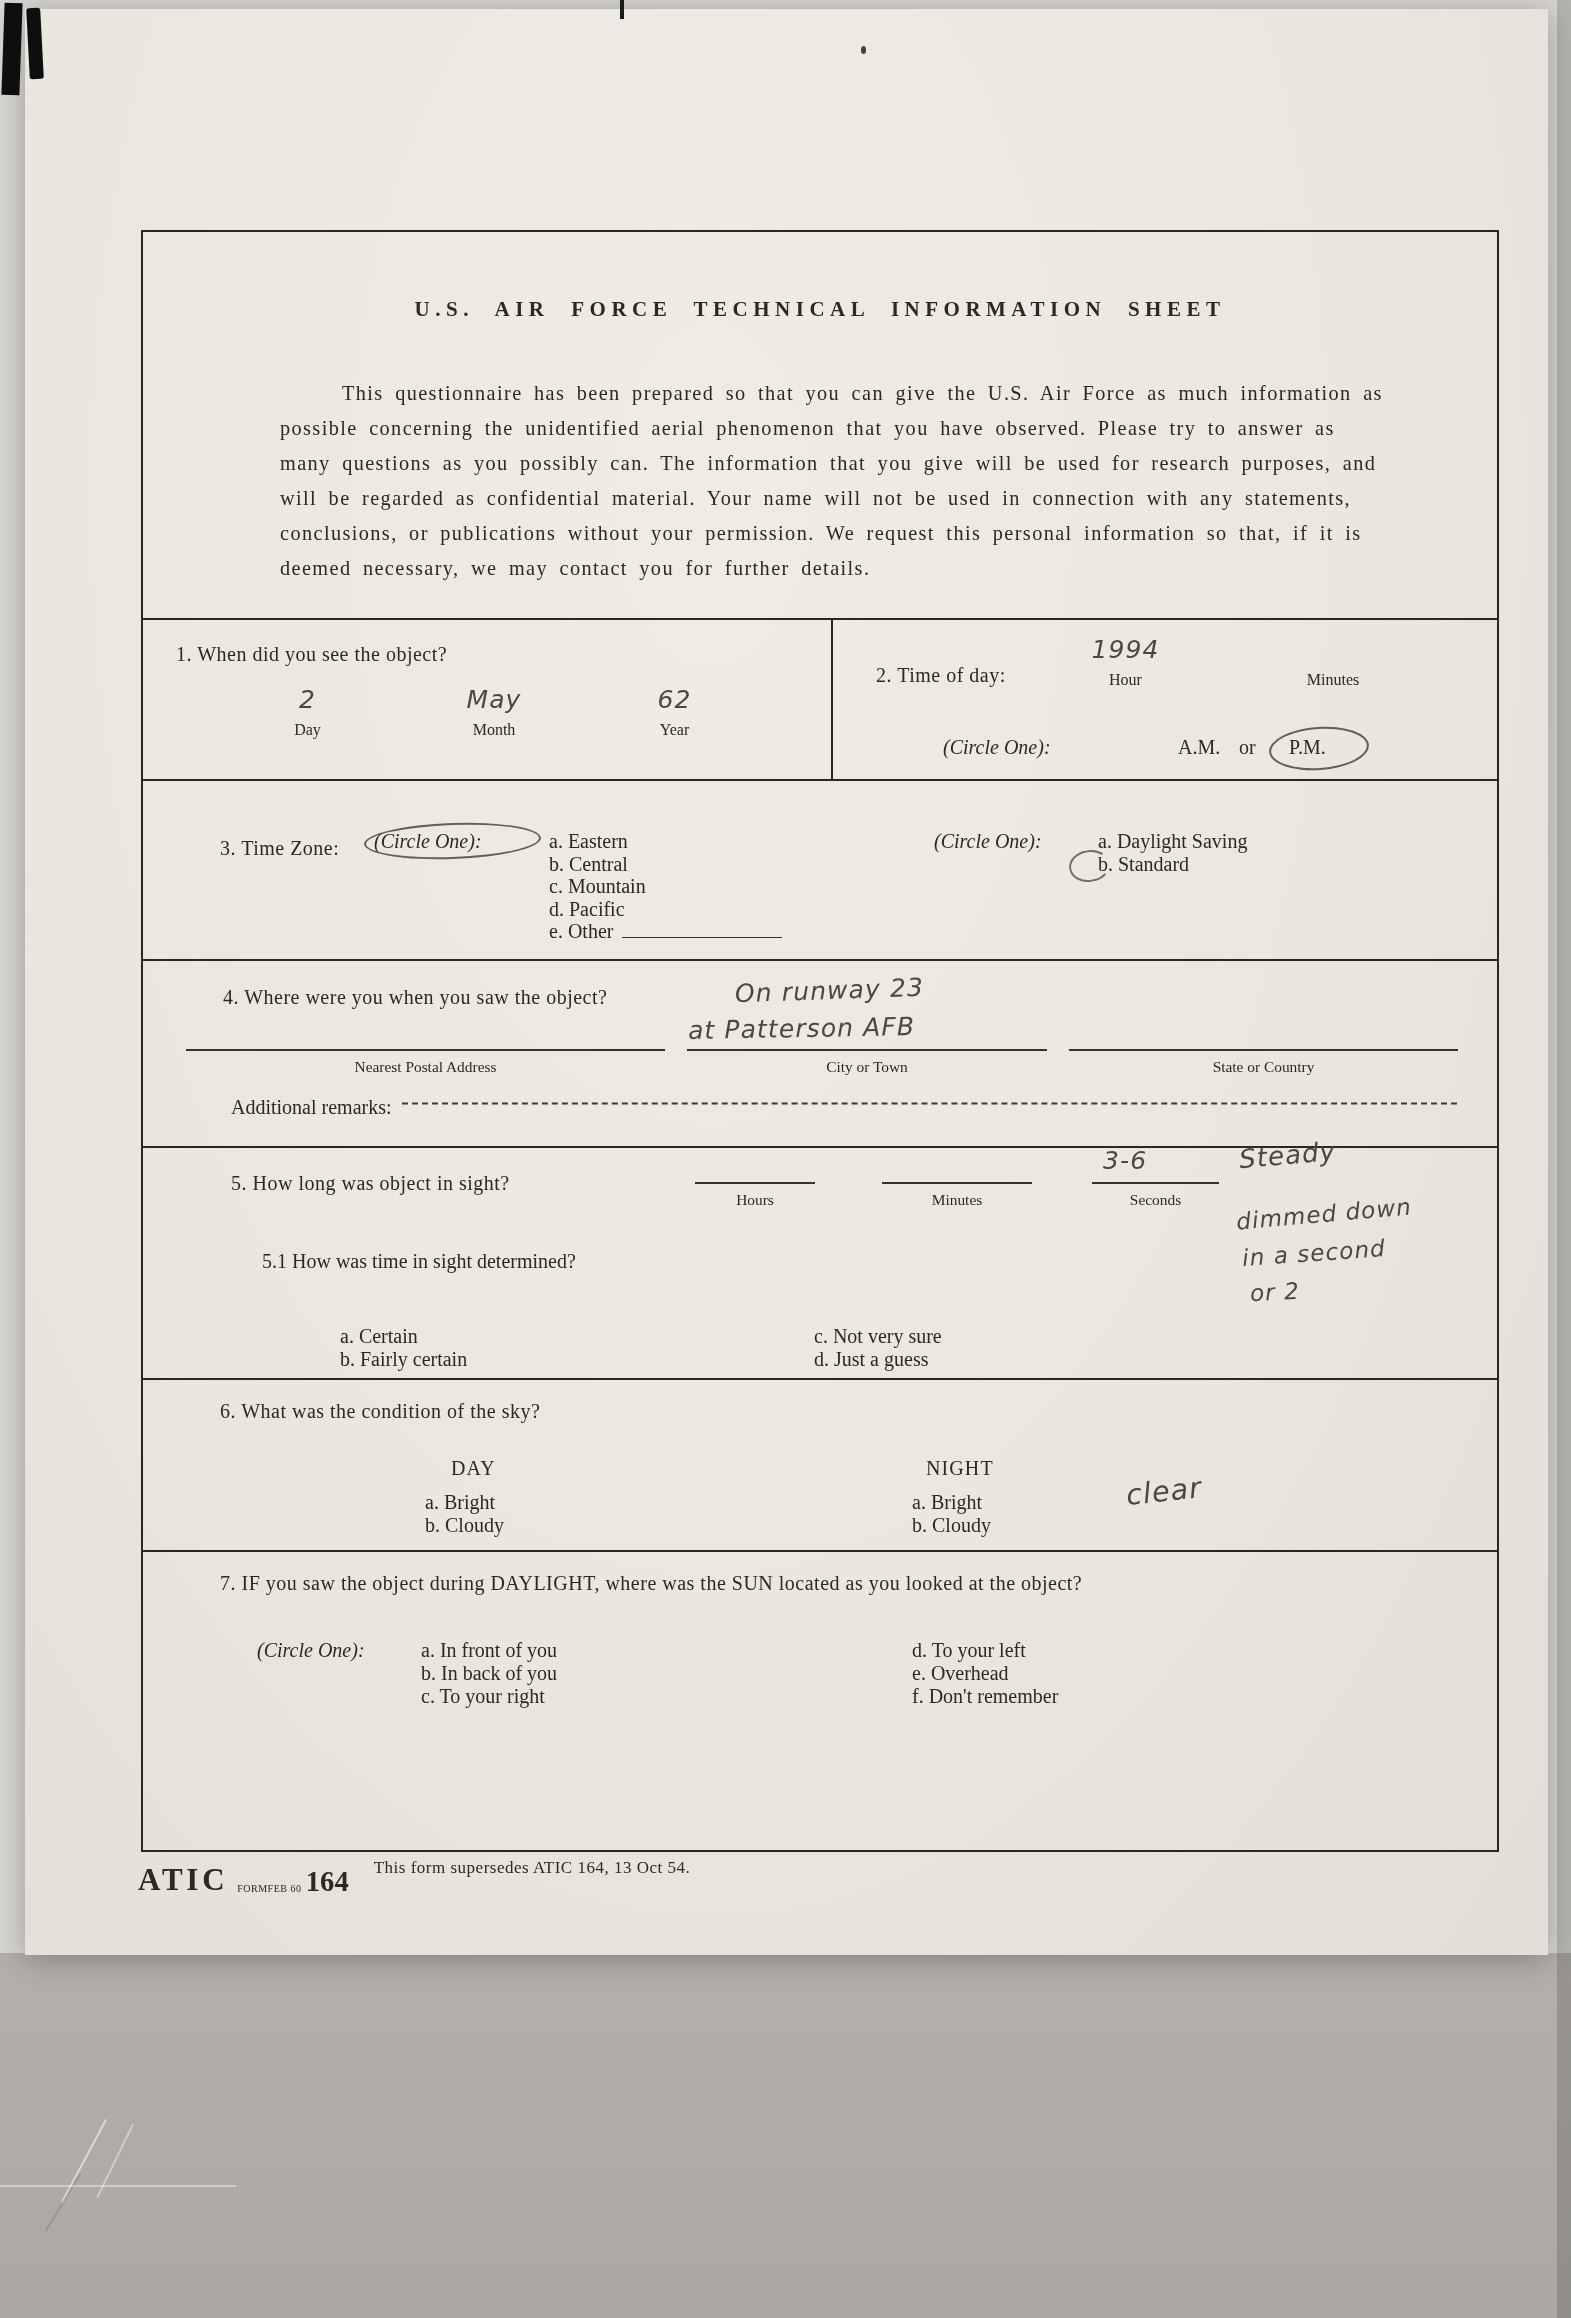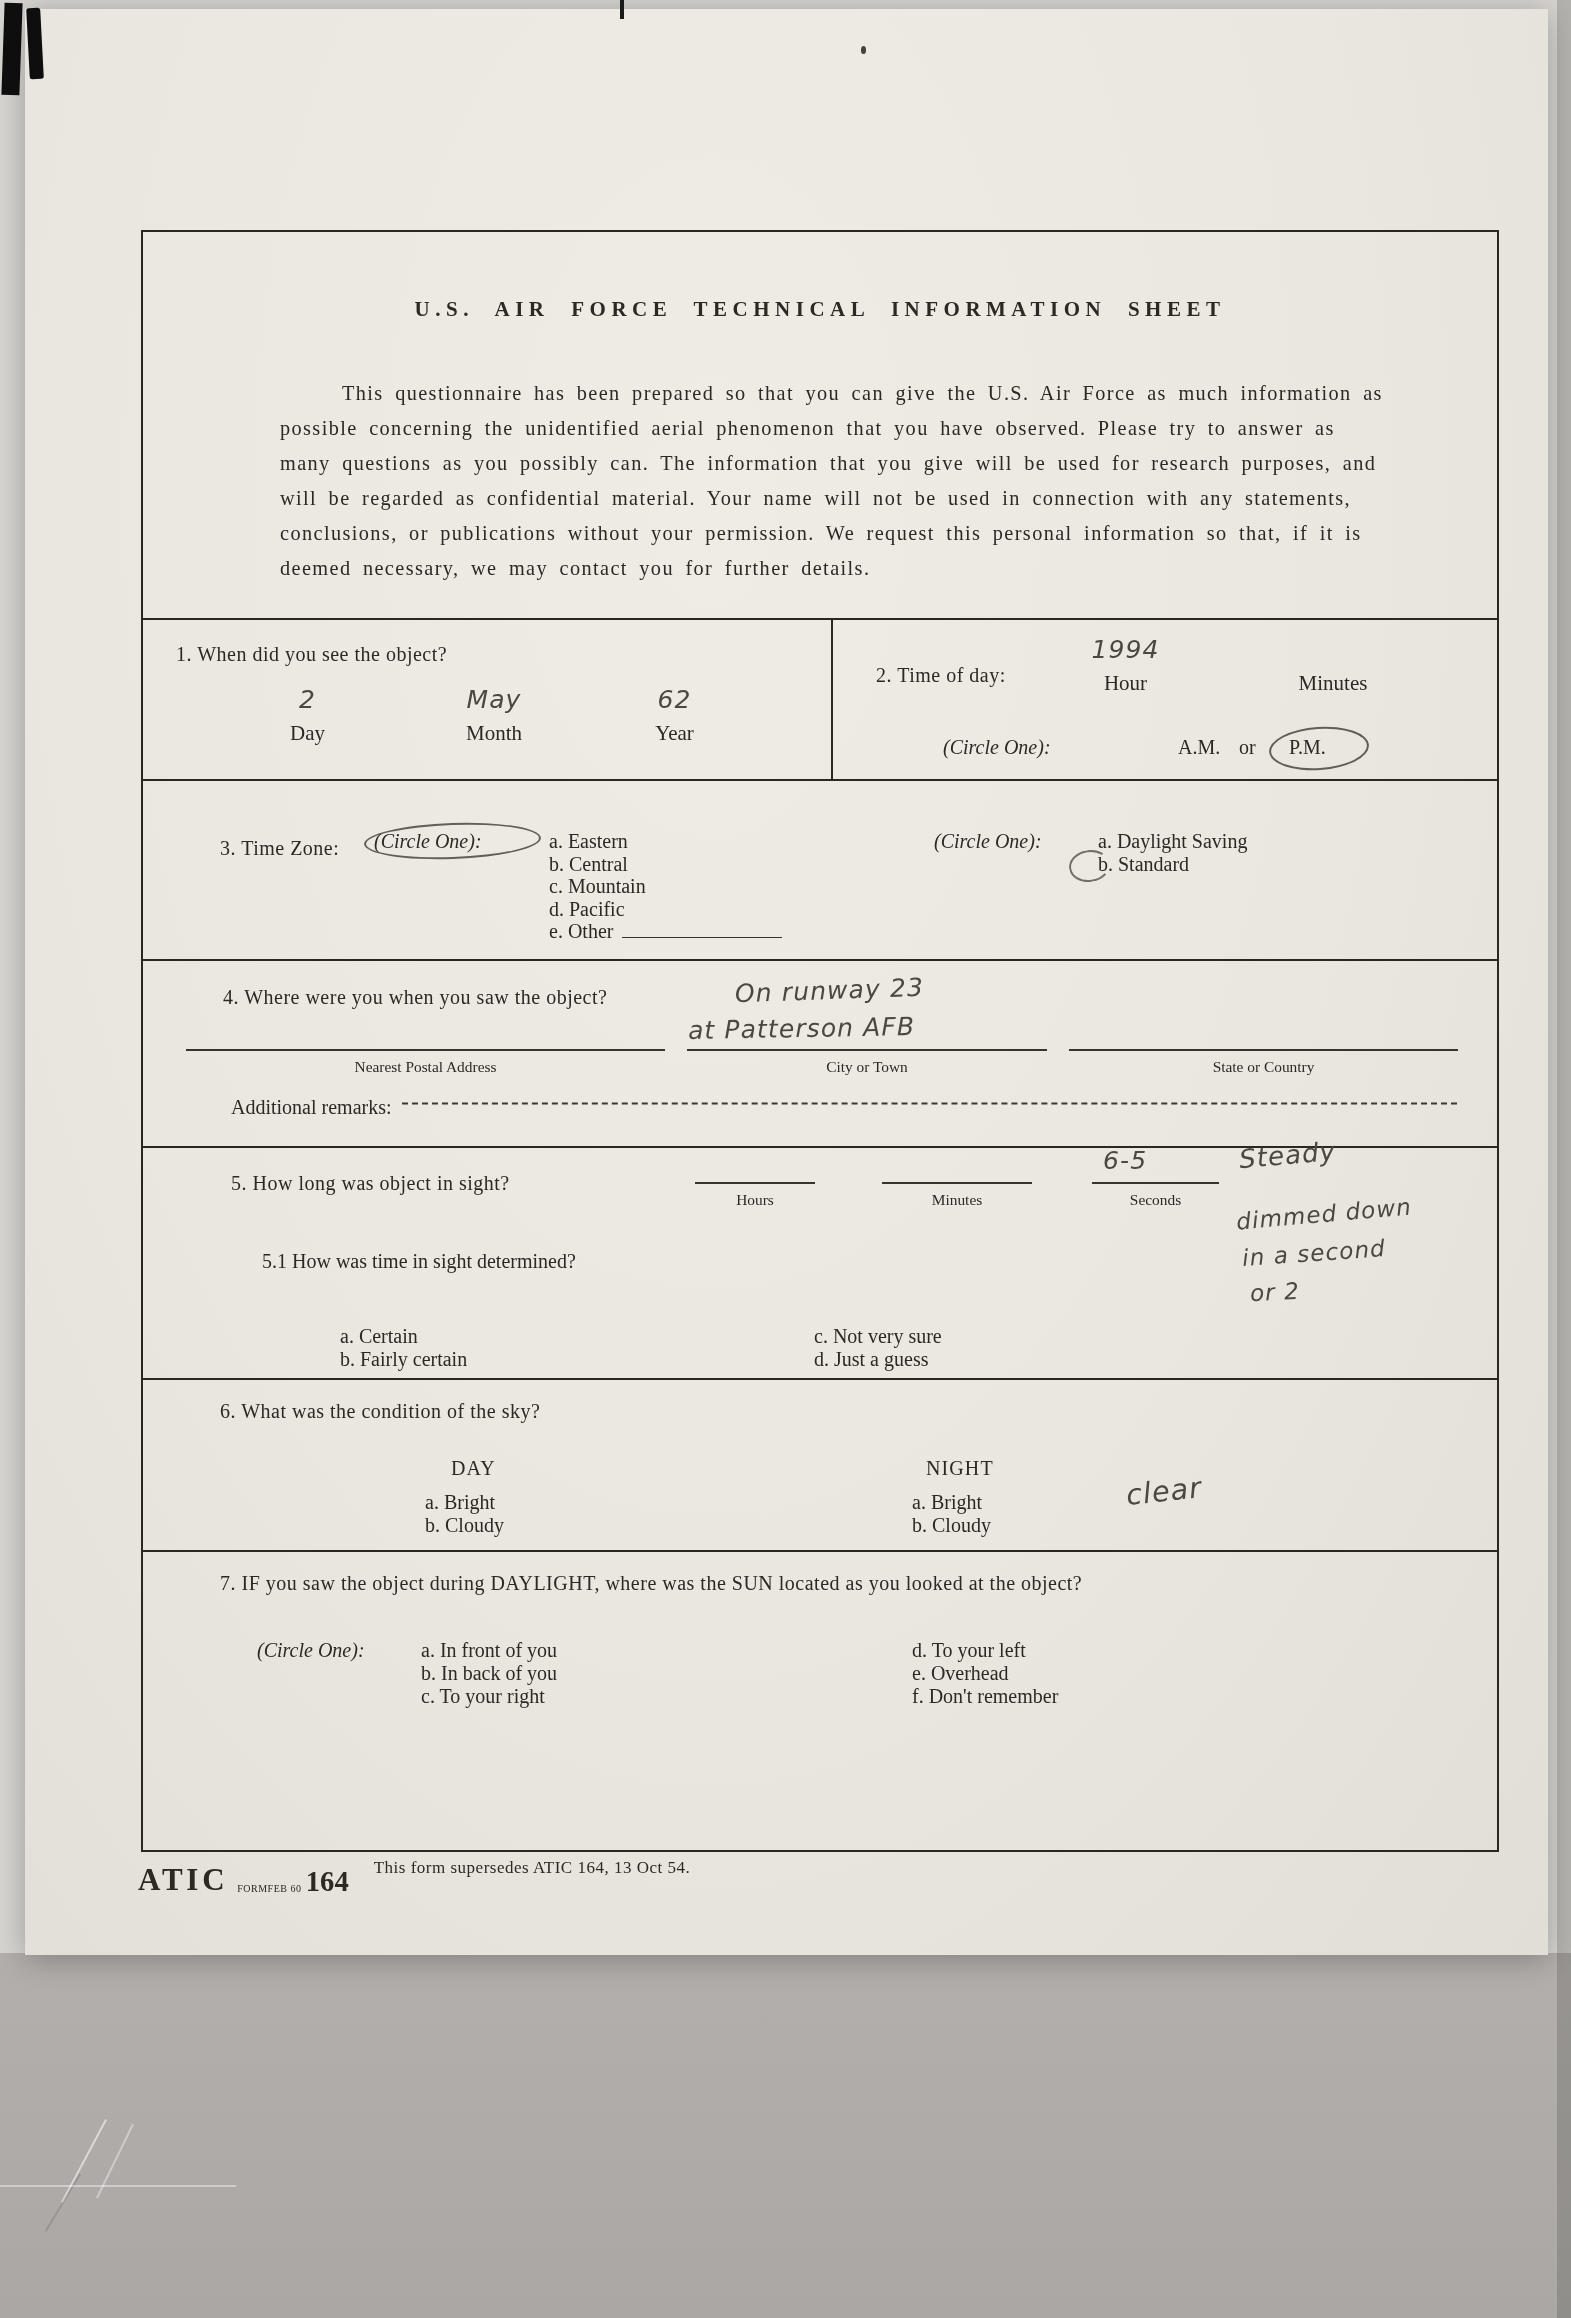--- a/index.html
+++ b/index.html
@@ -52,21 +52,21 @@
   .q-label{ font-size:20px; letter-spacing:0.5px; }
   .hw{ font-family:"DejaVu Sans", sans-serif; font-style:italic; color:#4b4841; letter-spacing:1.1px; }
 
   
   .cell-q1{ width:690px; border-right:2.7px solid #29271f; position:relative; }
   .cell-q2{ flex:1; position:relative; }
   .q1-label{ position:absolute; left:33px; top:23px; }
   .field{ position:absolute; text-align:center; }
   .field .hw-val{ display:block; font-size:25px; height:35px; line-height:35px; }
   .field .rule-line{ border-bottom:2.2px solid #36342c; height:0; }
-  .field .f-label{ display:block; font-size:21px; padding-top:4.4px;text-align:center; }
+  .field .f-label{ display:block; font-size:16px; padding-top:4.4px;text-align:center; }
   .f-day{ left:97px; top:62px; width:135px; }
   .f-month{ left:261px; top:62px; width:180px; }
   .f-year{ left:471px; top:62px; width:121px; }
 
   .q2-label{ position:absolute; left:43px; top:44px; }
   .f-hour{ left:219px; top:12px; width:147px; }
   .f-minutes{ left:437px; top:12px; width:126px; }
   .q2-circleone{ position:absolute; left:110px; top:116px; font-size:20px; font-style:italic; }
   .q2-am{ position:absolute; left:345px; top:116px; font-size:20px; }
   .q2-or{ position:absolute; left:406px; top:116px; font-size:20px; }
@@ -234,21 +234,21 @@
     </section>
 
     <section class="sec sec-q5">
       <div class="q-label q5-label">5. How long was object in sight?</div>
       <div class="rule5 rule5-hours"></div>
       <div class="rule5 rule5-min"></div>
       <div class="rule5 rule5-sec"></div>
       <div class="lbl5 lbl5-hours">Hours</div>
       <div class="lbl5 lbl5-min">Minutes</div>
       <div class="lbl5 lbl5-sec">Seconds</div>
-      <div class="hw q5-hw-35">6-5</div>
+      <div class="hw q5-hw-35">3-6</div>
       <div class="hw q5-hw-steady">Steady</div>
       <div class="hw q5-hw-l1">dimmed down</div>
       <div class="hw q5-hw-l2">in a second</div>
       <div class="hw q5-hw-l3">or 2</div>
       <div class="q5-sub">5.1 How was time in sight determined?</div>
       <div class="q5-opts-left">
         <div>a. Certain</div>
         <div>b. Fairly certain</div>
       </div>
       <div class="q5-opts-right">

